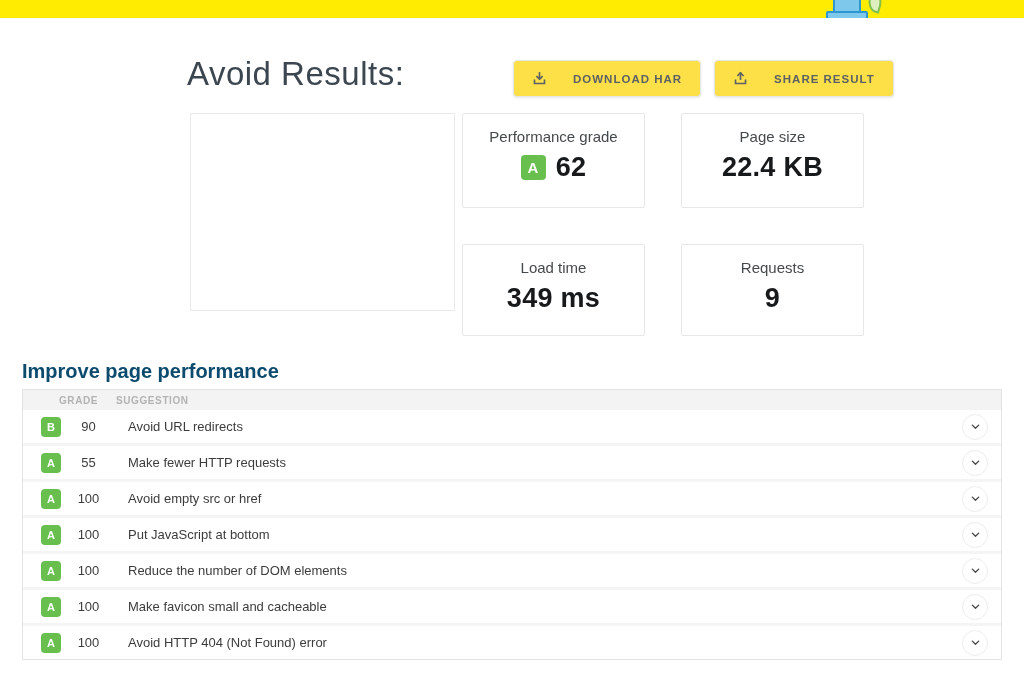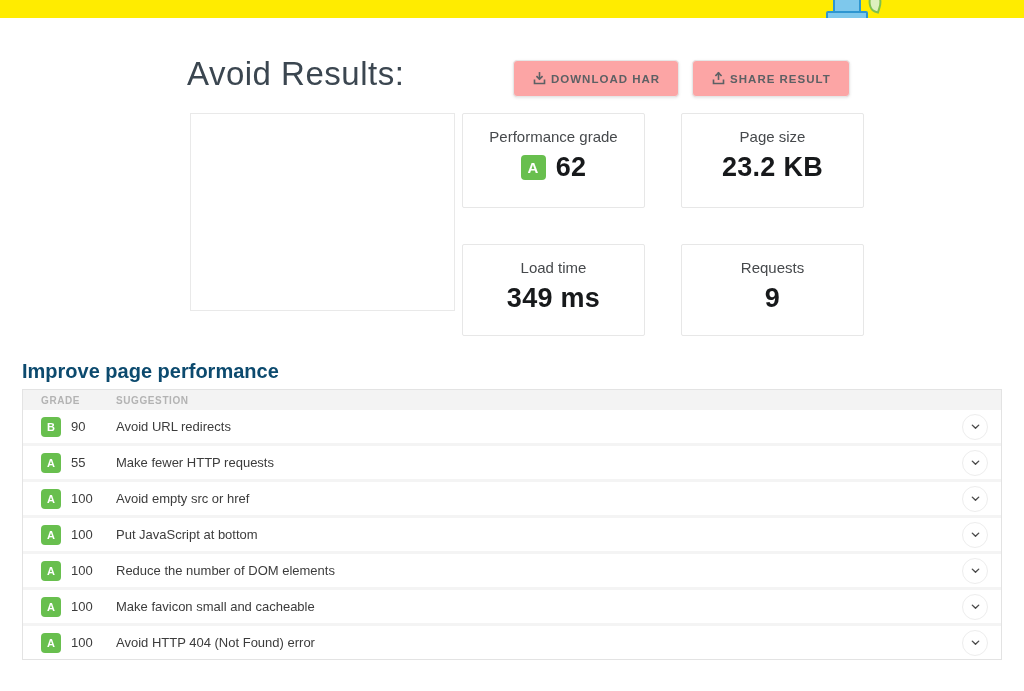--- a/index.html
+++ b/index.html
@@ -40,23 +40,23 @@
     position:absolute; left:187px; top:55px;
     font-size:33px; font-weight:300; letter-spacing:0.5px;
     color:#3b4650;
   }
   .header-buttons {
     position:absolute; top:60px; left:513px; width:320px;
     display:flex; gap:13px;
   }
   .btn {
     height:37px; padding:0 18px;
-    background:#fca5a5; border:1px solid #e6e6e6; border-radius:4px;
+    background:#fde047; border:1px solid #e6e6e6; border-radius:4px;
     box-shadow:0 1px 3px rgba(0,0,0,0.10);
-    display:flex; align-items:center; gap:4px;
+    display:flex; align-items:center; gap:26px;
     font-size:11.5px; font-weight:bold; letter-spacing:1px;
     color:#5c6064; cursor:pointer; white-space:nowrap;
   }
   .btn svg { display:block; }
 
   
   .screenshot-box {
     position:absolute; left:190px; top:113px; width:265px; height:198px;
     background:#fff; border:1px solid #e9e9e9;
   }
@@ -84,21 +84,21 @@
     display:flex; align-items:center; justify-content:center;
   }
 
   
   .improve-title {
     position:absolute; left:22px; top:360px;
     font-size:20px; font-weight:bold; color:#0c4a6e;
   }
   .suggestions-table {
     position:absolute; left:22px; top:389px; width:980px;
-    background:#fff; border:1px solid #e3e3e3;
+    background:#fff; border:1px solid #e3e3e3;text-align:center;
   }
   .table-head {
     height:20px; background:#f3f3f3;
     display:flex; align-items:center; padding-left:18px;
     font-size:10px; font-weight:bold; letter-spacing:0.6px;
     color:#b3b3b3;
   }
   .table-head .col-grade { width:75px; }
   .srow {
     height:36px; display:flex; align-items:center;
@@ -112,21 +112,21 @@
     background:var(--green); color:#fff;
     font-size:11px; font-weight:bold;
     display:flex; align-items:center; justify-content:center;
     flex:0 0 auto;
   }
   .row-score {
     margin-left:10px; width:35px;
     font-size:13px; color:#3c3c3c;
   }
   .row-suggestion {
-    margin-left:10px; font-size:13px; color:#3c3c3c;
+    margin-left:22px; font-size:13px; color:#3c3c3c;
   }
   .row-expand {
     margin-left:auto; margin-right:13px;
     width:26px; height:26px; border-radius:50%;
     border:1px solid #ededed; background:#fff;
     display:flex; align-items:center; justify-content:center;
     cursor:pointer; flex:0 0 auto;
   }
 </style>
 </head>
@@ -168,21 +168,21 @@
 <div class="metric-grid">
   <div class="metric-card">
     <div class="metric-label">Performance grade</div>
     <div class="metric-value">
       <span class="grade-badge">A</span>
       <span>62</span>
     </div>
   </div>
   <div class="metric-card">
     <div class="metric-label">Page size</div>
-    <div class="metric-value">23.2 KB</div>
+    <div class="metric-value">22.4 KB</div>
   </div>
   <div class="metric-card">
     <div class="metric-label">Load time</div>
     <div class="metric-value">349 ms</div>
   </div>
   <div class="metric-card">
     <div class="metric-label">Requests</div>
     <div class="metric-value">9</div>
   </div>
 </div>

